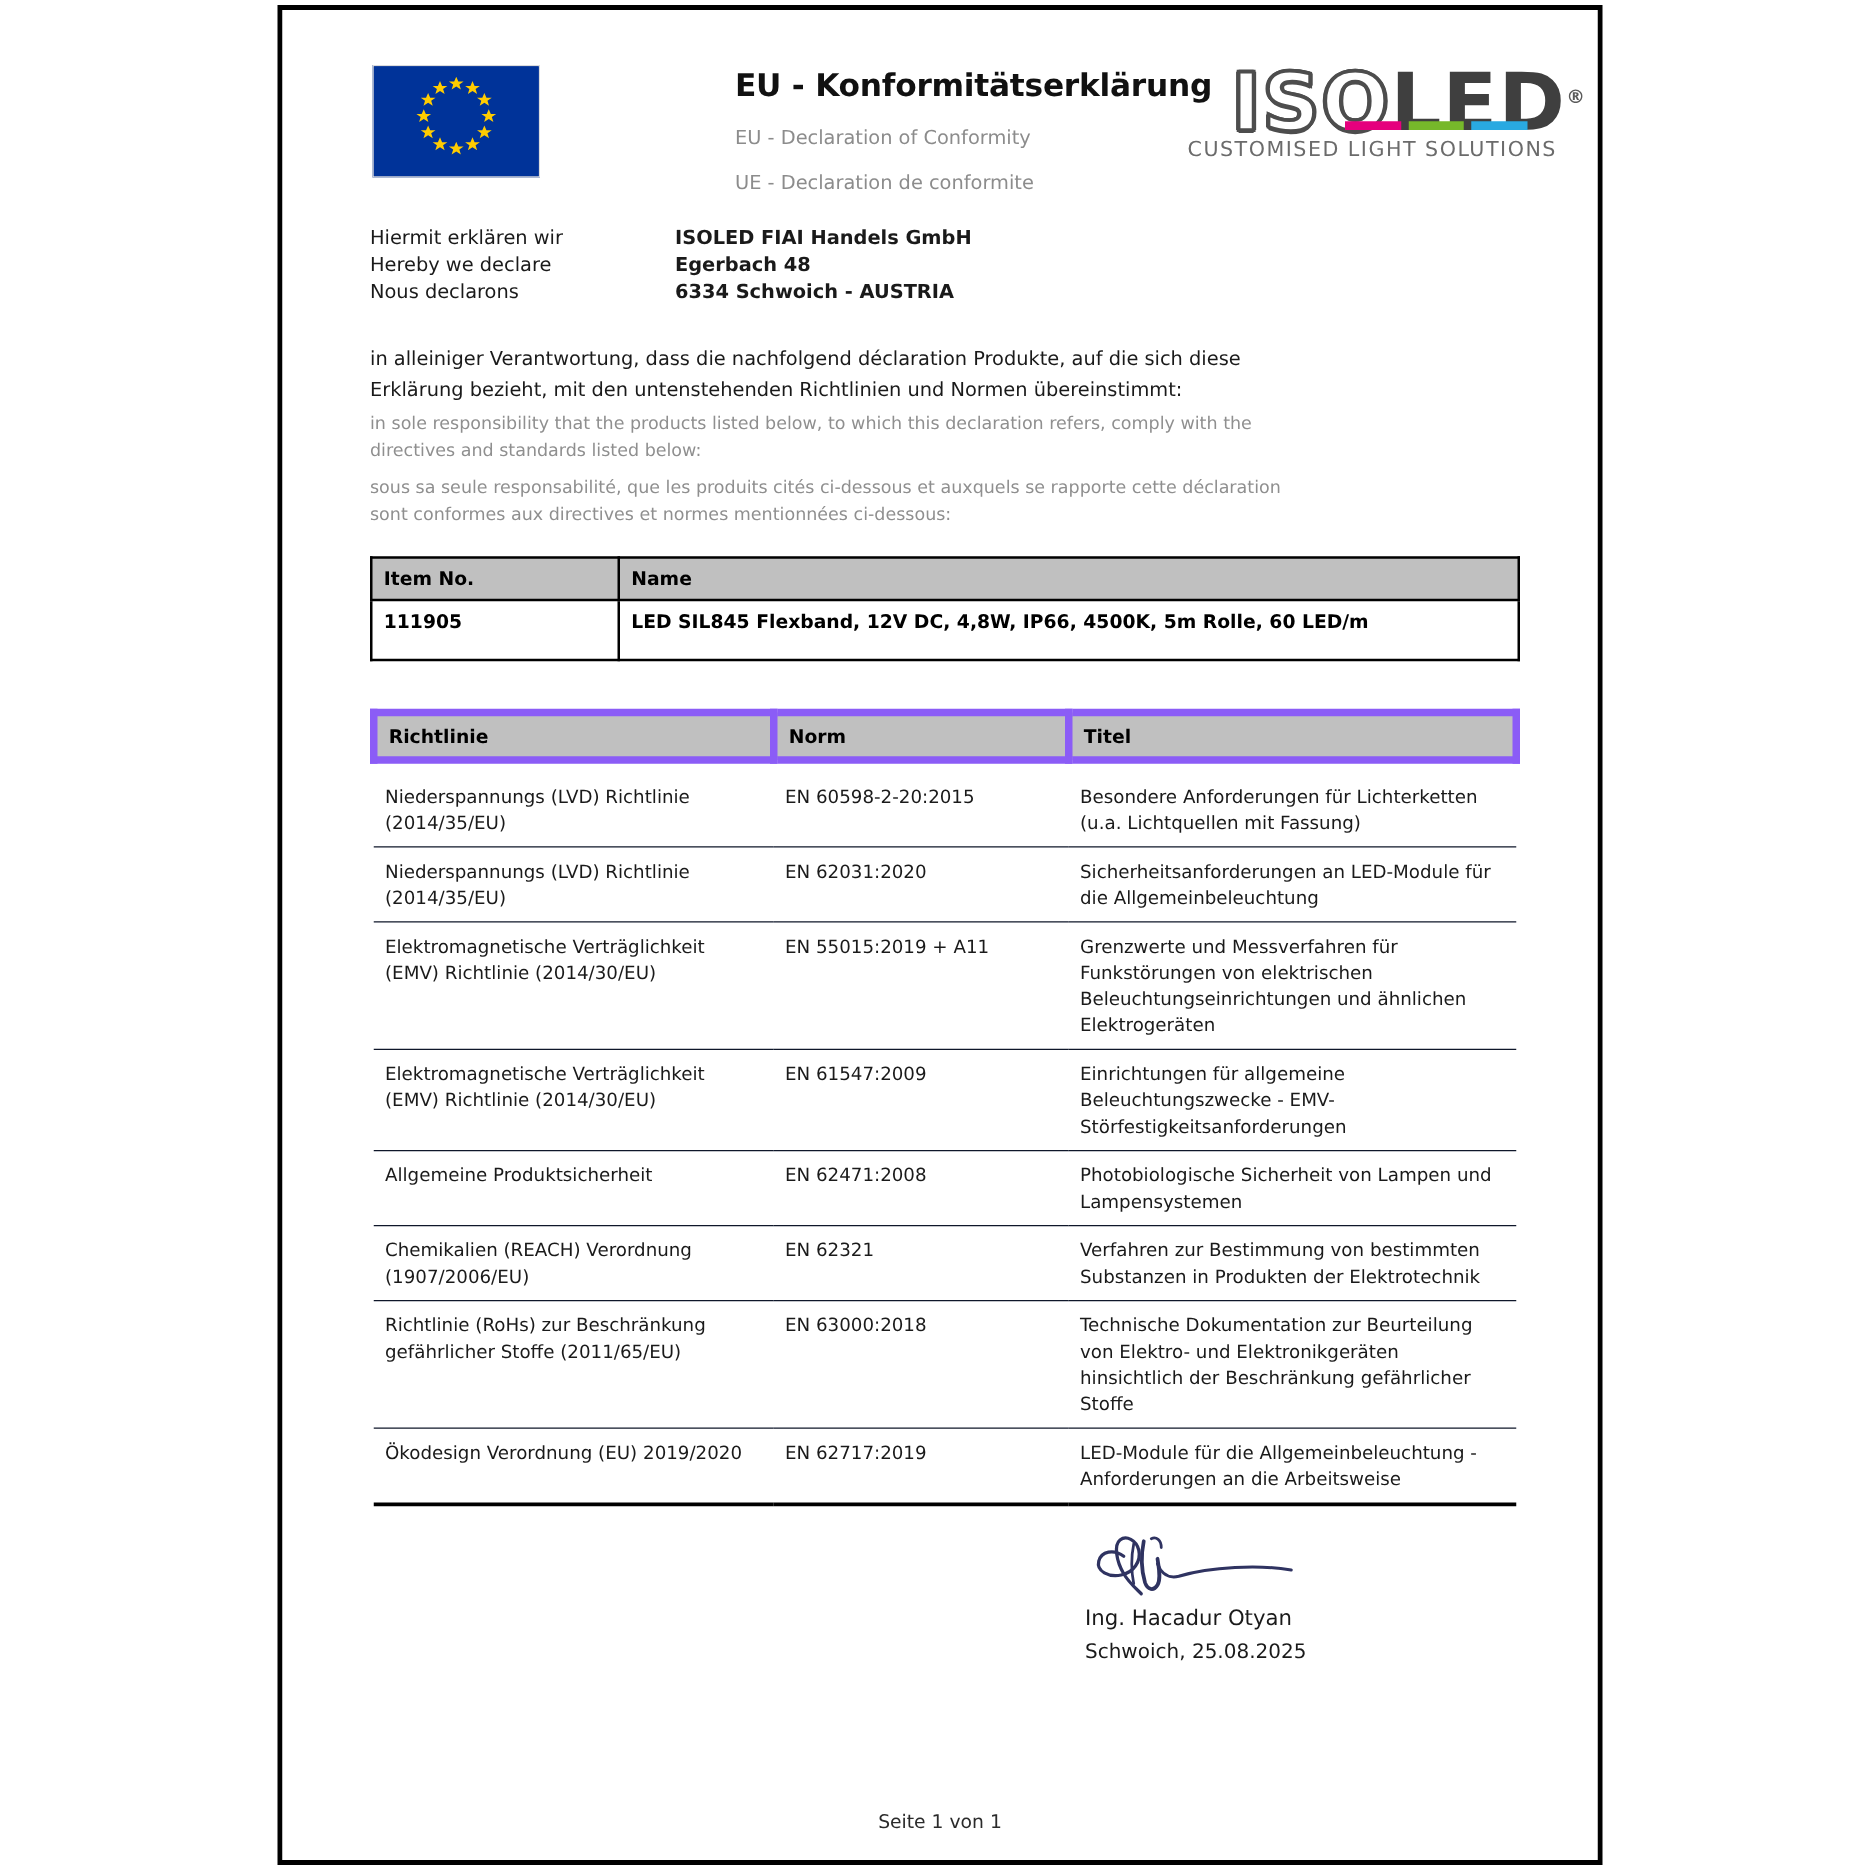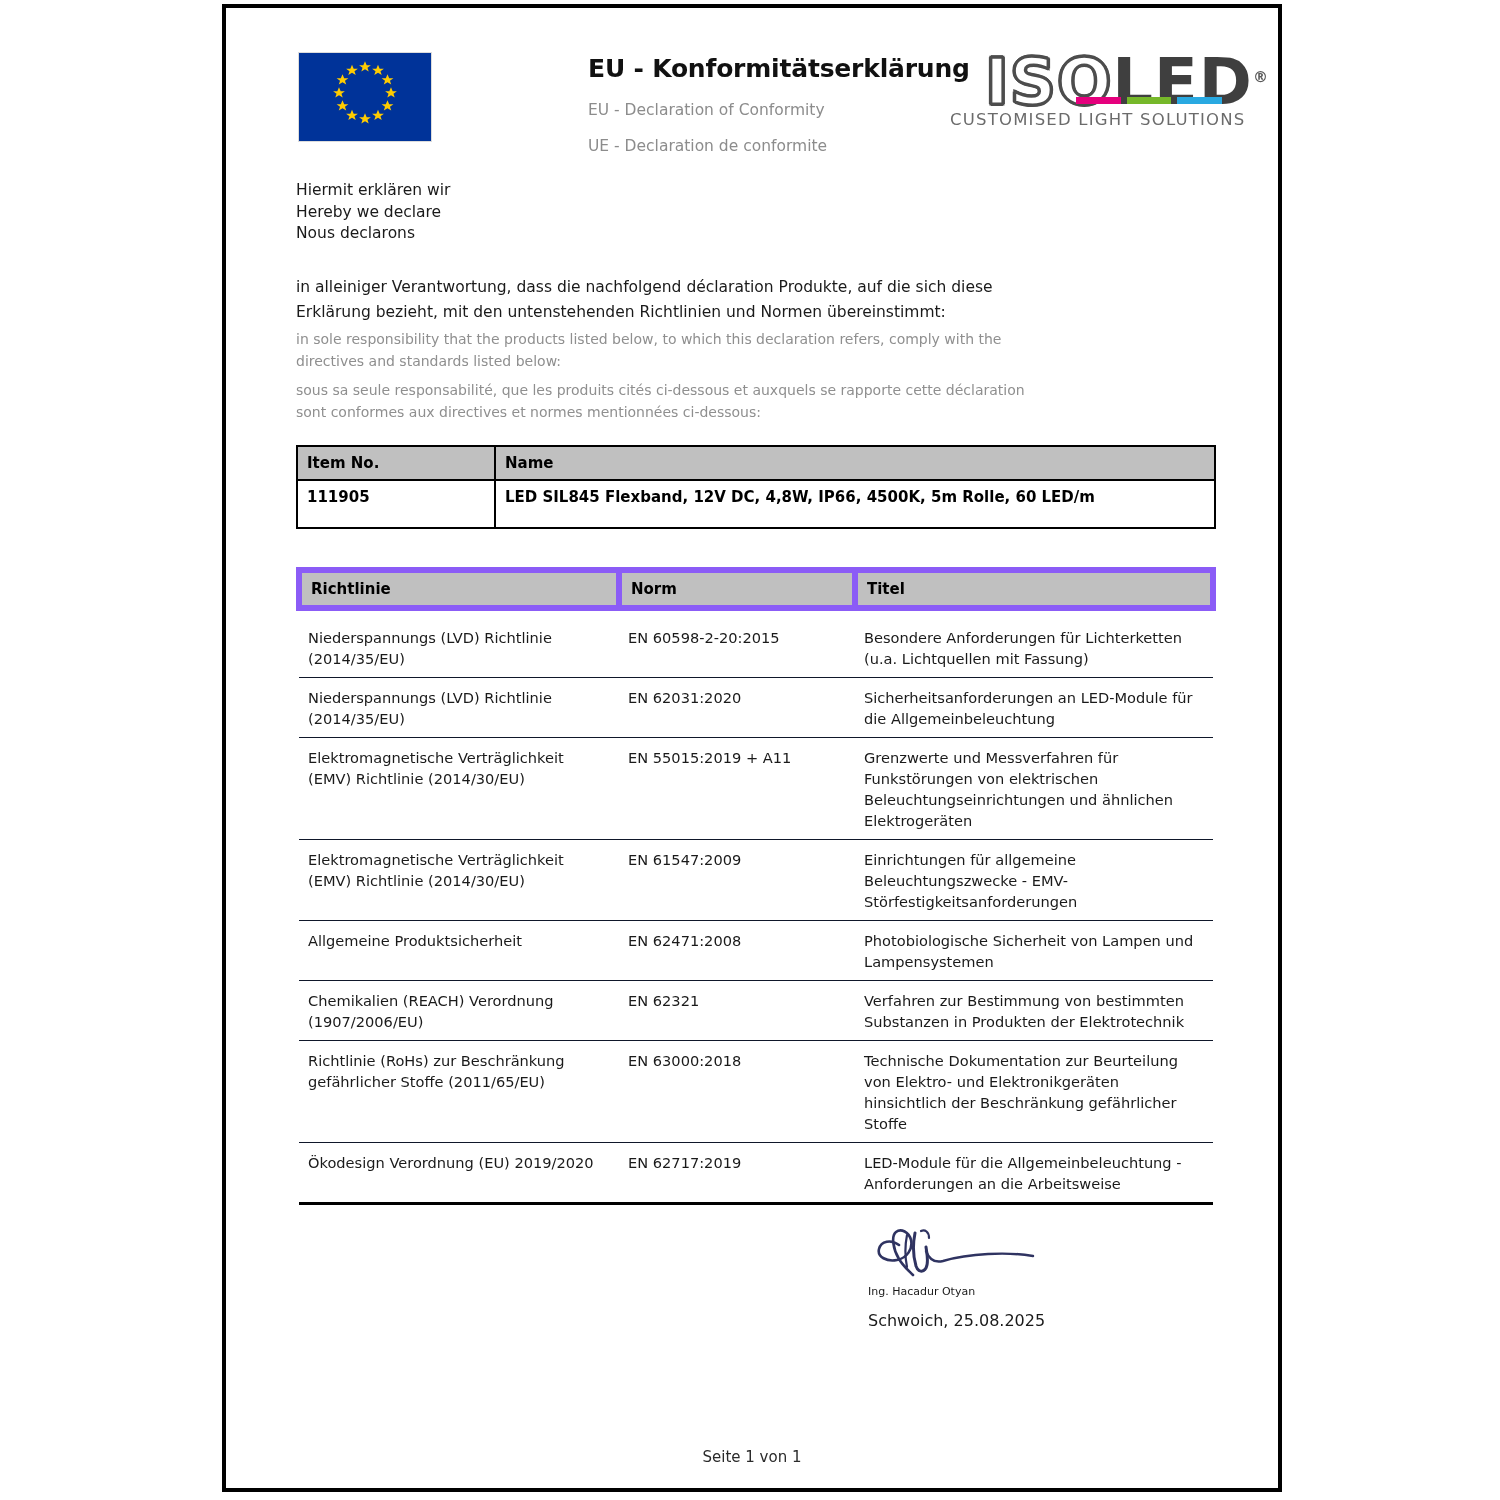--- a/index.html
+++ b/index.html
@@ -236,21 +236,21 @@
     left: 575px;
     top: 0;
     width: 260px;
     height: 58px;
   }
   .sign-svg { display: block; }
   .sign-name {
     position: absolute;
     left: 580px;
     top: 62px;
-    font-size: 11px;
+    font-size: 17px;
     color: #1a1a1a;
     white-space: nowrap;
   }
   .sign-place {
     position: absolute;
     left: 580px;
     top: 88px;
     font-size: 16px;
     color: #1a1a1a;
     white-space: nowrap;
@@ -338,20 +338,25 @@
       </div>
     </div>
 
     <div class="content">
 
       <div class="declare-block">
         <div class="declare-left">
           <div>Hiermit erklären wir</div>
           <div>Hereby we declare</div>
           <div>Nous declarons</div>
+        </div>
+        <div class="declare-right">
+          <div>ISOLED FIAI Handels GmbH</div>
+          <div>Egerbach 48</div>
+          <div>6334 Schwoich - AUSTRIA</div>
         </div>
         <div class="spacer"></div>
       </div>
 
       <div class="resp">
         <div class="resp-de">in alleiniger Verantwortung, dass die nachfolgend déclaration Produkte, auf die sich diese Erklärung bezieht, mit den untenstehenden Richtlinien und Normen übereinstimmt:</div>
         <div class="resp-en">in sole responsibility that the products listed below, to which this declaration refers, comply with the directives and standards listed below:</div>
         <div class="resp-fr">sous sa seule responsabilité, que les produits cités ci-dessous et auxquels se rapporte cette déclaration sont conformes aux directives et normes mentionnées ci-dessous:</div>
       </div>
 

